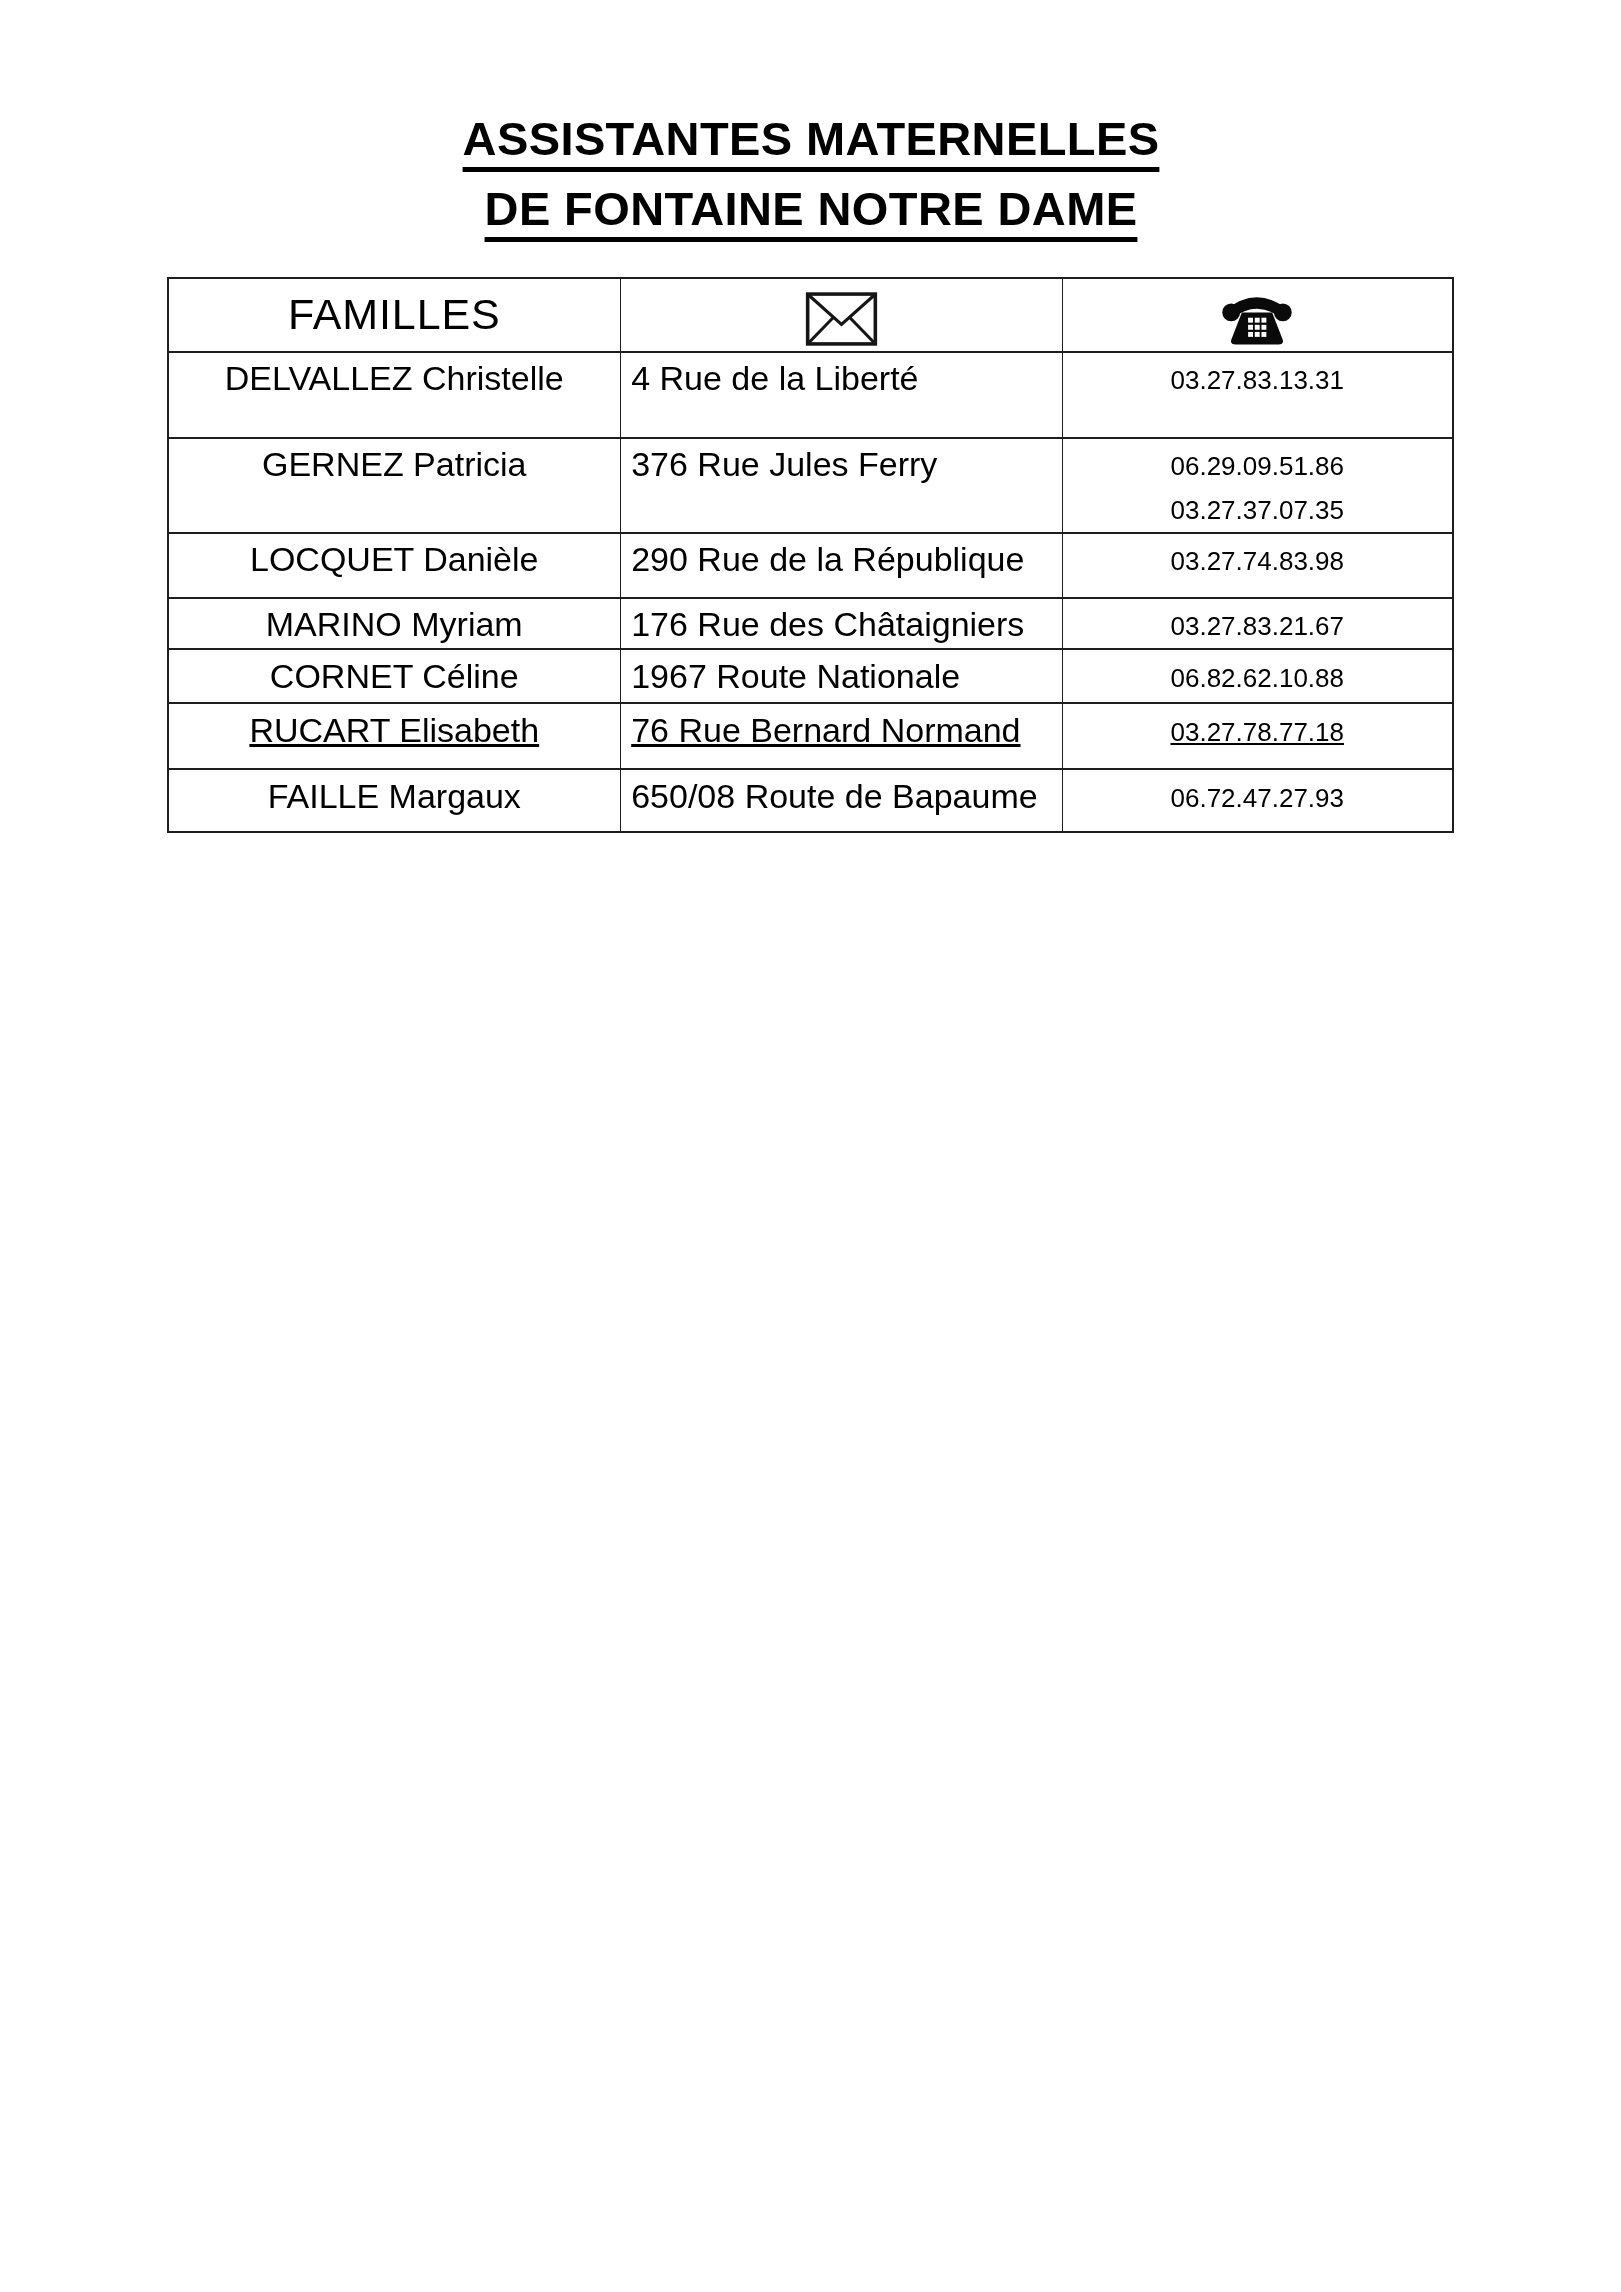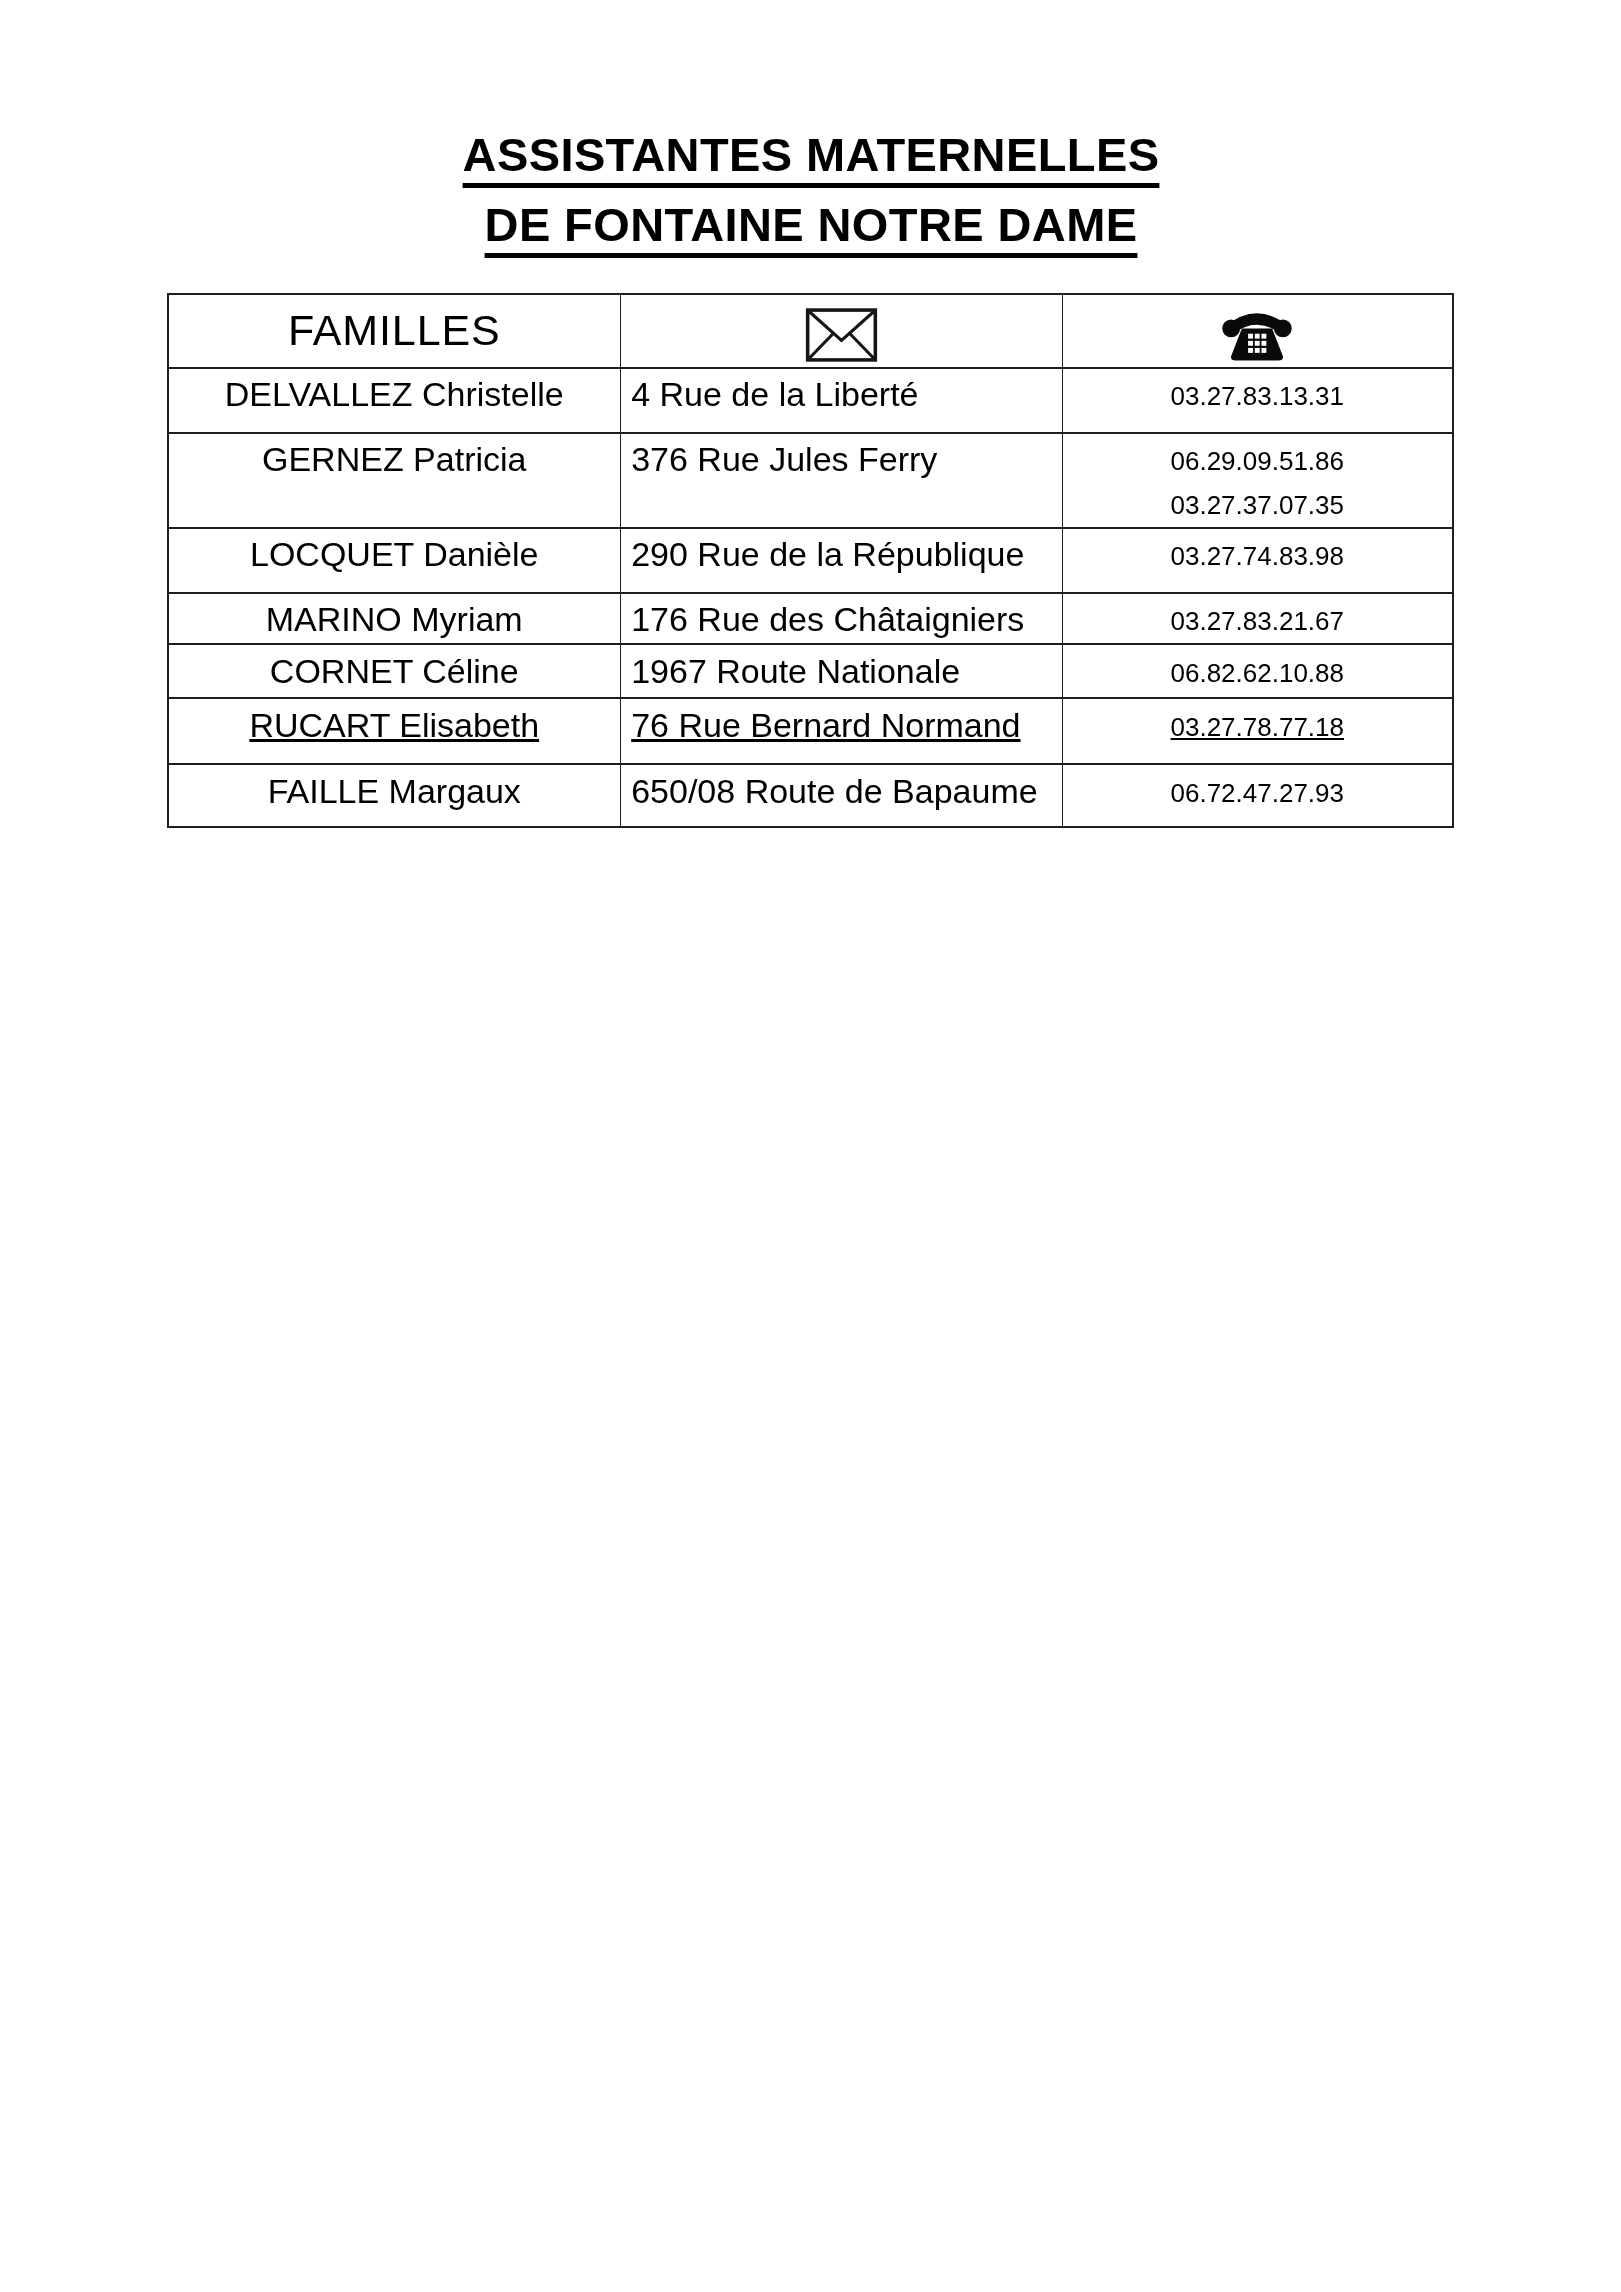--- a/index.html
+++ b/index.html
@@ -9,21 +9,21 @@
   }
   body {
     width: 1622px;
     height: 2293px;
     position: relative;
     font-family: "Liberation Sans", "DejaVu Sans", sans-serif;
     color: #000000;
     overflow: hidden;
   }
   .page-title {
-    margin: 16px;
+    margin: 0;
     padding-top: 104px;
     text-align: center;
     font-size: 47px;
     line-height: 70px;
     font-weight: bold;
     letter-spacing: 0.4px;
   }
   .page-title .title-line {
     text-decoration: underline;
     text-decoration-thickness: 4.5px;
@@ -41,21 +41,21 @@
   col.c2 { width: 442px; }
   col.c3 { width: 391px; }
   td, th {
     border: 1.8px solid #1e1e1e;
     border-bottom-width: 2.7px;
     vertical-align: top;
     padding: 0;
     font-weight: normal;
   }
   thead tr { height: 68px; }
-  tbody tr:nth-child(1) { height: 65px; margin-top: 40px; }
+  tbody tr:nth-child(1) { height: 86px; margin-top: 40px; }
   tbody tr:nth-child(2) { height: 87px; }
   tbody tr:nth-child(3) { height: 65px; }
   tbody tr:nth-child(4) { height: 46px; }
   tbody tr:nth-child(5) { height: 54px; }
   tbody tr:nth-child(6) { height: 66px; text-decoration: underline; }
   tbody tr:nth-child(7) { height: 63px; }
   tbody tr:nth-child(8) { height: 60px; }
   tbody tr:nth-child(9) { height: 84px; }
   th.hdr-families {
     font-size: 43px;

